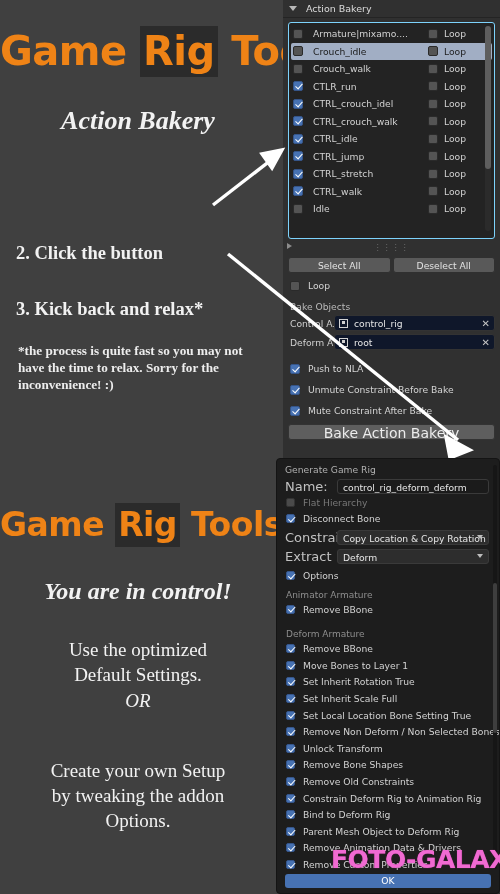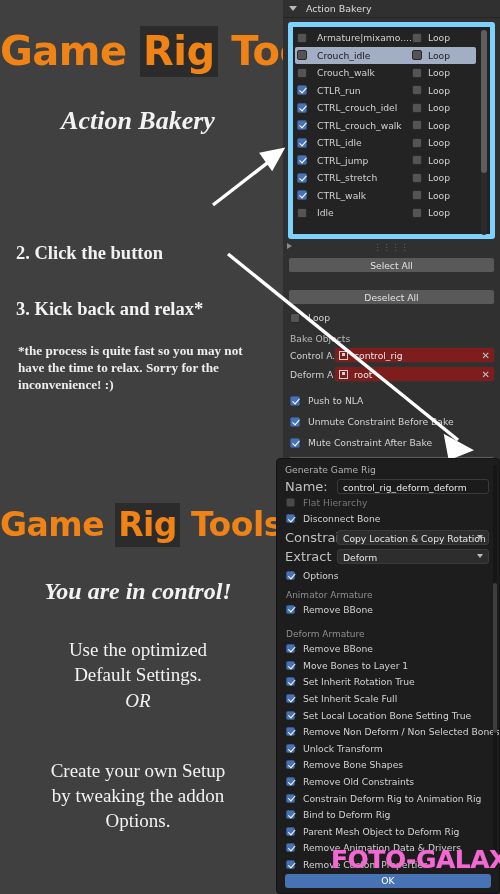--- a/index.html
+++ b/index.html
@@ -142,23 +142,23 @@
     margin-right: 9px;
     margin-left: 3px;
   }
   .panel-header-label { font-size: 9.5px; color: #dcdcdc; }
 
   
   .listbox {
     position: relative;
     margin: 4px 5px 0 5px;
     background: #232323;
-    border: 5px solid #7dd3fc;
-    border-radius: 3px;
-    padding: 2px 14px 0 2px;
+    border: 1px solid #7dd3fc;
+    border-radius: 3px;
+    padding: 2px 2px 0 2px;
     height: 217px;
   }
   .row {
     display: flex;
     align-items: center;
     height: 17.5px;
     padding: 0 2px;
     border-radius: 2px;
   }
   .row.sel { background: #a1aec4; color: #1e1e1e; }
@@ -236,21 +236,21 @@
   .grip {
     position: absolute;
     left: 50%; top: 4px;
     transform: translateX(-50%);
     color: #6e6e6e;
     font-size: 8px;
     letter-spacing: 1px;
   }
 
   
-  .btn-row { display: flex; gap: 16px; margin: 5px 5px 0 5px; flex-direction: column; }
+  .btn-row { display: flex; gap: 2px; margin: 5px 5px 0 5px; }
   .btn {
     flex: 1 1 0;
     height: 16px;
     line-height: 16px;
     text-align: center;
     background: #595959;
     border: 1px solid #303030;
     border-radius: 3px;
     font-size: 9.2px;
     color: #e2e2e2;
@@ -294,21 +294,21 @@
     font-size: 9.2px;
     color: #cfcfcf;
     white-space: nowrap;
     overflow: hidden;
   }
   .field-val {
     flex: 1 1 auto;
     display: flex;
     align-items: center;
     height: 16px;
-    background: #7f1d1d;
+    background: #0f172a;
     border: 1px solid #333;
     border-radius: 3px;
     padding: 0 4px;
   }
   .obj-ico {
     width: 9px; height: 9px;
     border: 1.5px solid #d2d2d2;
     background: transparent;
     flex: 0 0 auto;
     position: relative;

